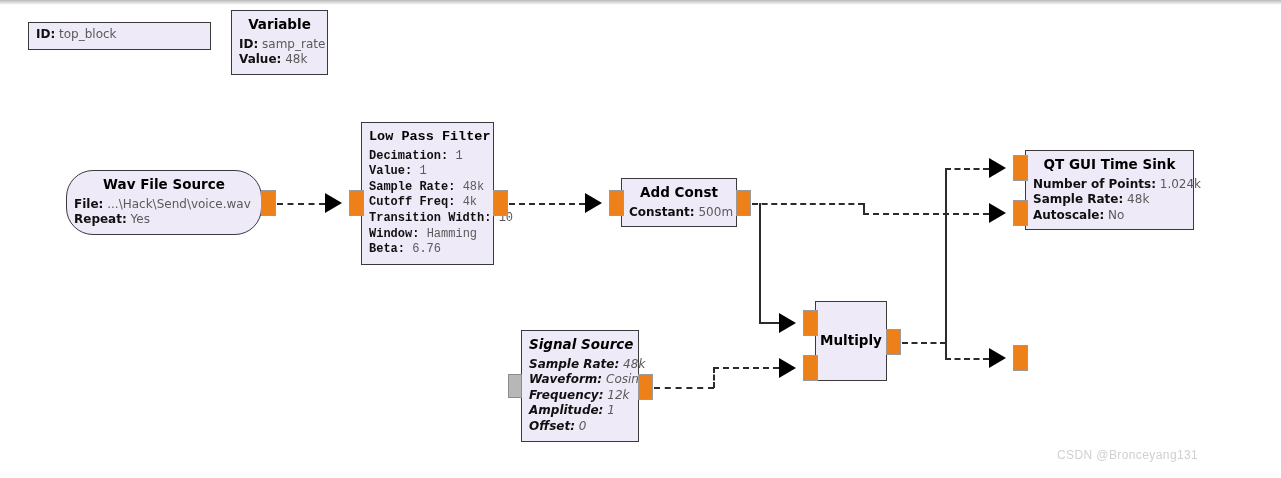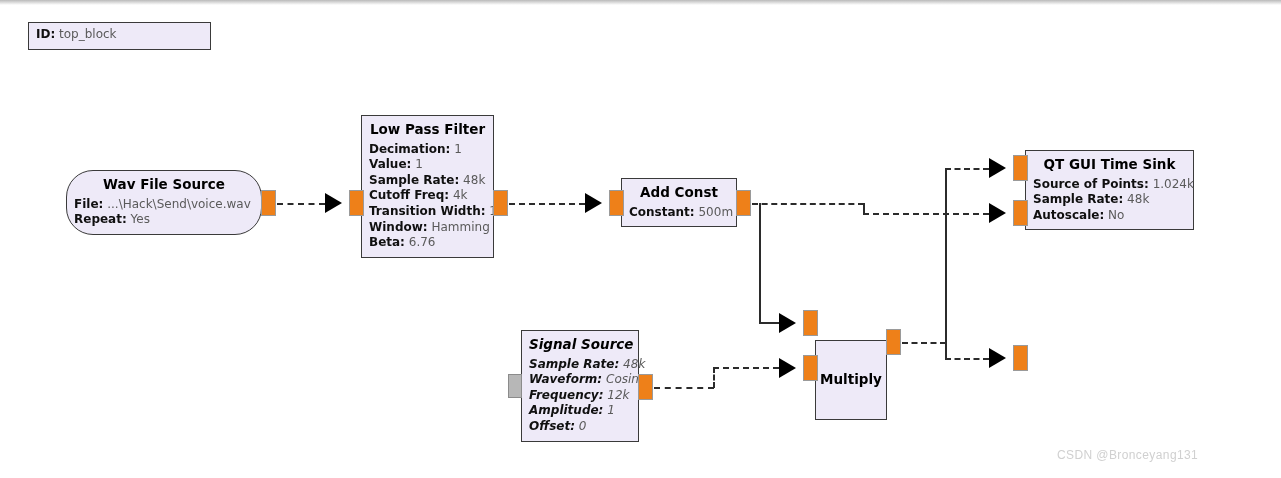--- a/index.html
+++ b/index.html
@@ -35,21 +35,21 @@
   }
   .prow{
     white-space:nowrap;
     font-size:12px;
     color:#565656;
   }
   .prow .k{font-weight:bold;color:#101010;}
   .prow .v{color:#5a5a5a;}
 
   .blk.center-only{
-    display:flex;align-items:center;justify-content:center;padding:0;margin-top:39px;
+    display:flex;align-items:center;justify-content:center;padding:0;
   }
   .blk.center-only .title{margin:0;font-size:13.5px;}
 
   
   .port{
     position:absolute;
     background:#ee8019;
     border:1px solid #9a9a9a;
     box-sizing:border-box;
     width:15px;height:26px;
@@ -92,35 +92,46 @@
 
   <div class="topedge"></div>
 
   <div class="blk" style="left:28px;top:22px;width:183px;">
     <div class="prow">
       <span class="k">ID:</span>
       <span class="v">top_block</span>
     </div>
   </div>
 
+  <div class="blk" style="left:231px;top:10px;width:97px;">
+    <span class="title">Variable</span>
+    <div class="prow">
+      <span class="k">ID:</span>
+      <span class="v">samp_rate</span>
+    </div>
+    <div class="prow">
+      <span class="k">Value:</span>
+      <span class="v">48k</span>
+    </div>
+  </div>
 
   <div class="blk" style="left:66px;top:170px;width:196px;border-radius:27px;">
     <span class="title">Wav File Source</span>
     <div class="prow">
       <span class="k">File:</span>
       <span class="v">...\Hack\Send\voice.wav</span>
     </div>
     <div class="prow">
       <span class="k">Repeat:</span>
       <span class="v">Yes</span>
     </div>
   </div>
   <div class="port" style="left:261px;top:190px;"></div>
 
-  <div class="blk" style="left:361px;top:115px;width:133px;">
+  <div class="blk" style="left:361px;top:122px;width:133px;font-family:Liberation Mono, monospace;">
     <span class="title">Low Pass Filter</span>
     <div class="prow">
       <span class="k">Decimation:</span>
       <span class="v">1</span>
     </div>
     <div class="prow">
       <span class="k">Value:</span>
       <span class="v">1</span>
     </div>
     <div class="prow">
@@ -186,21 +197,21 @@
   <div class="blk center-only" style="left:815px;top:301px;width:72px;height:80px;">
     <span class="title">Multiply</span>
   </div>
   <div class="port" style="left:803px;top:310px;"></div>
   <div class="port" style="left:803px;top:355px;"></div>
   <div class="port" style="left:886px;top:329px;"></div>
 
   <div class="blk" style="left:1025px;top:150px;width:169px;">
     <span class="title">QT GUI Time Sink</span>
     <div class="prow">
-      <span class="k">Source of Points:</span>
+      <span class="k">Number of Points:</span>
       <span class="v">1.024k</span>
     </div>
     <div class="prow">
       <span class="k">Sample Rate:</span>
       <span class="v">48k</span>
     </div>
     <div class="prow">
       <span class="k">Autoscale:</span>
       <span class="v">No</span>
     </div>

